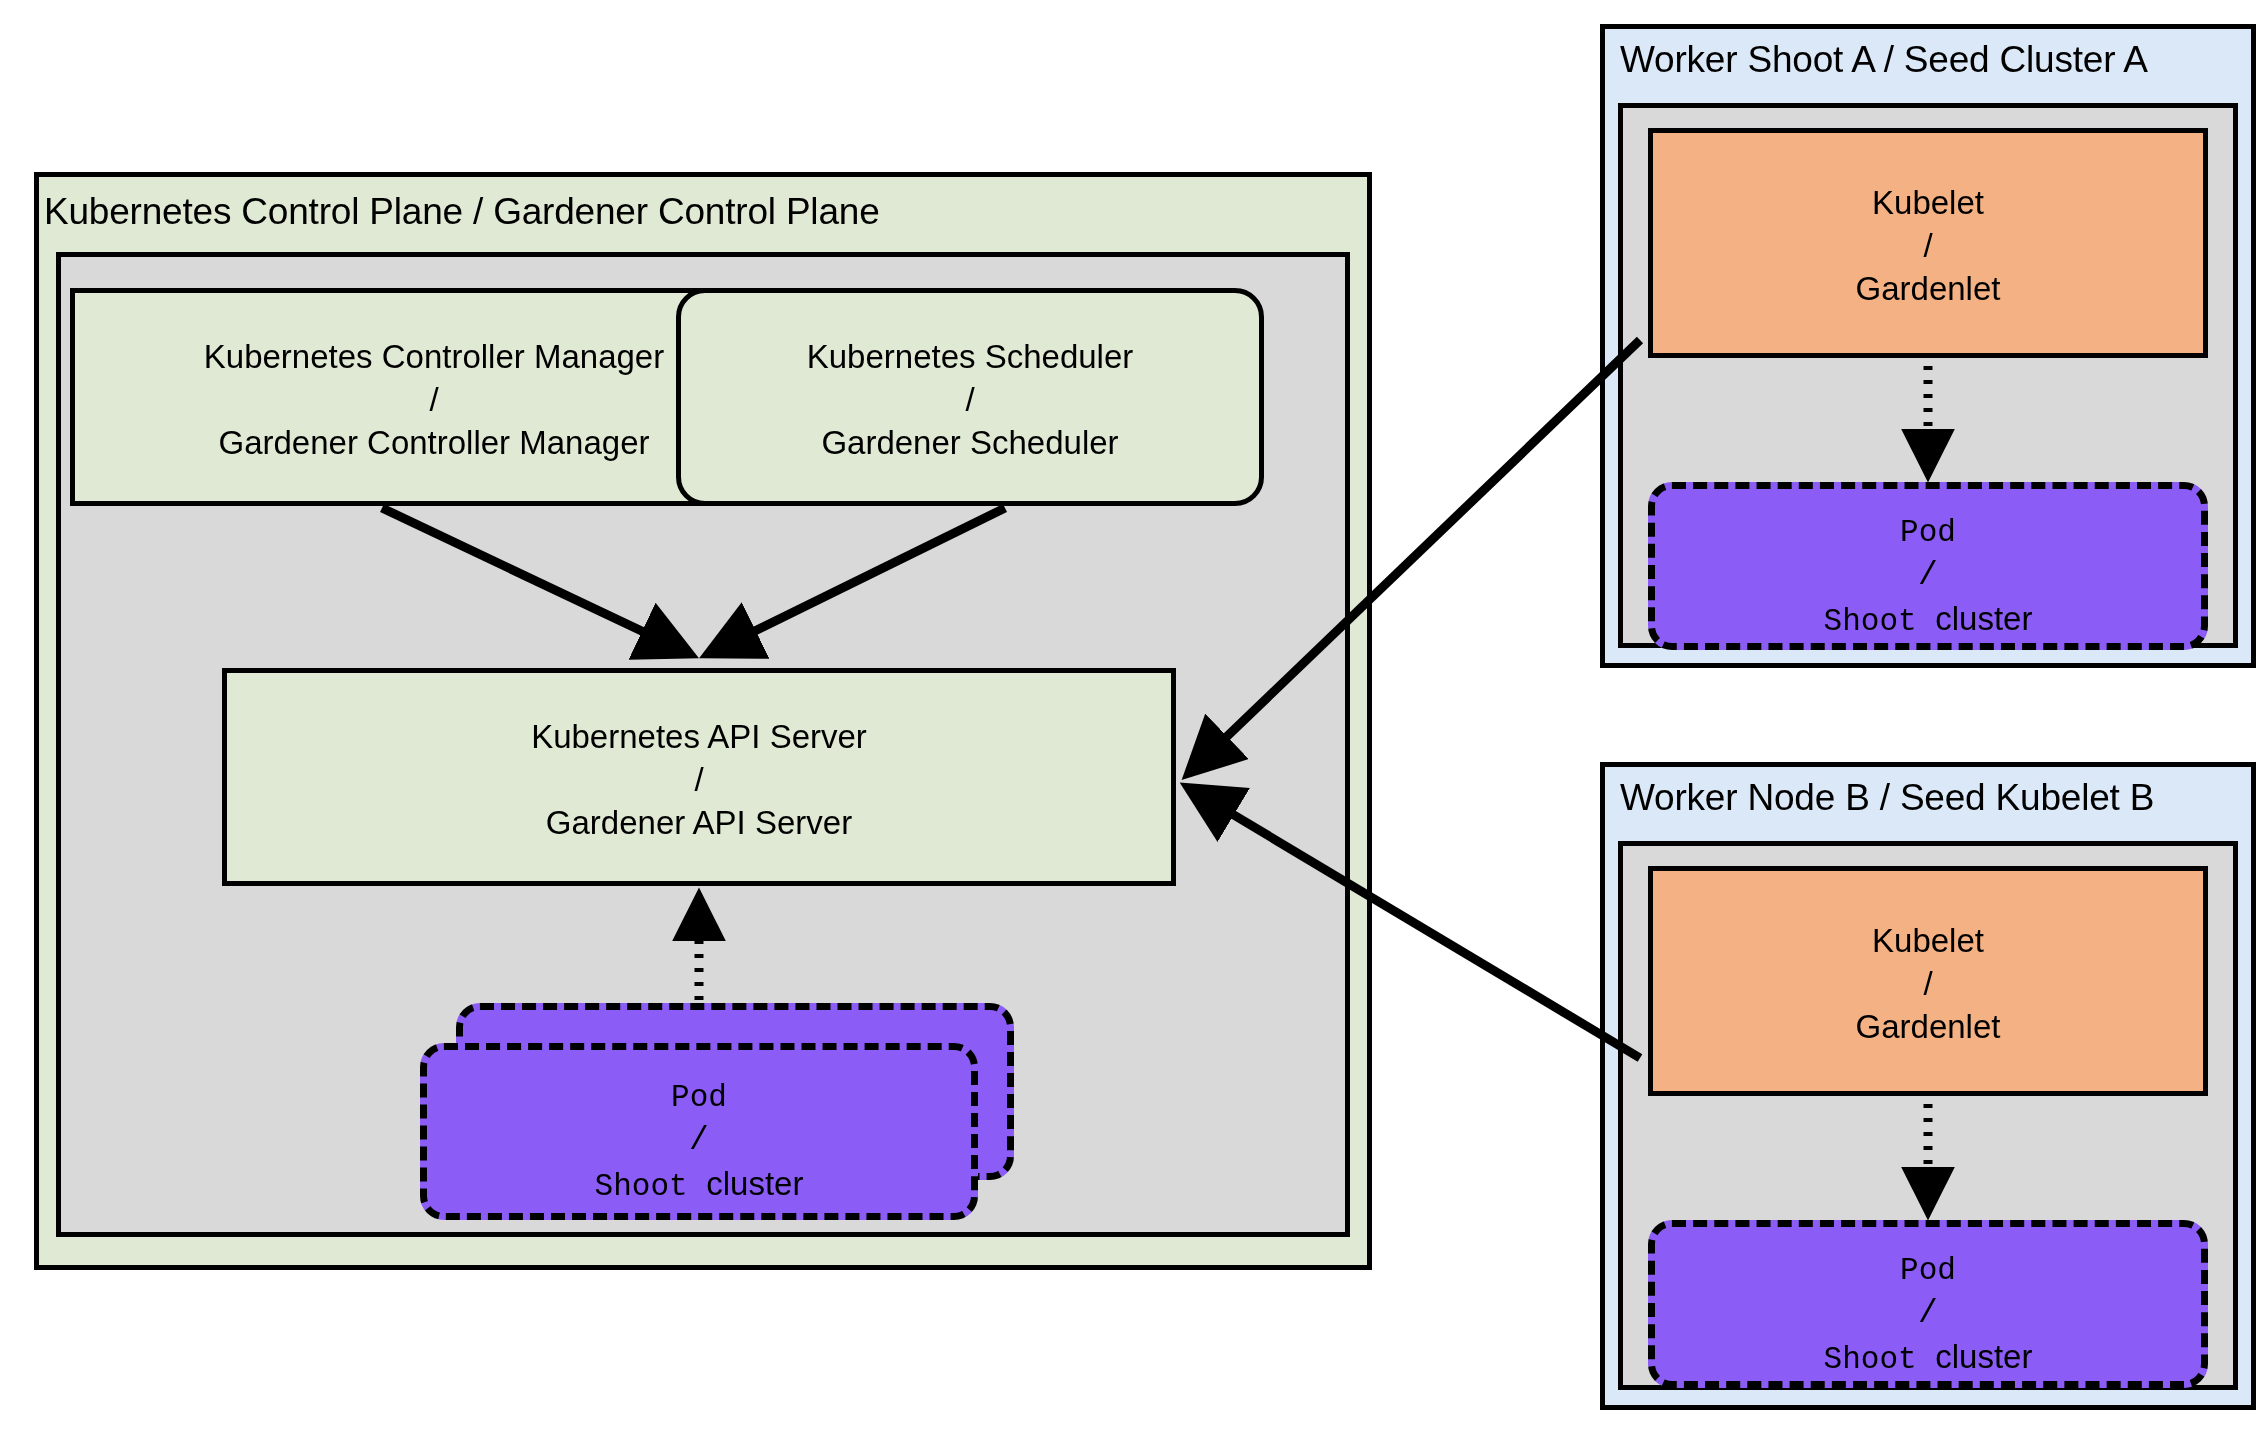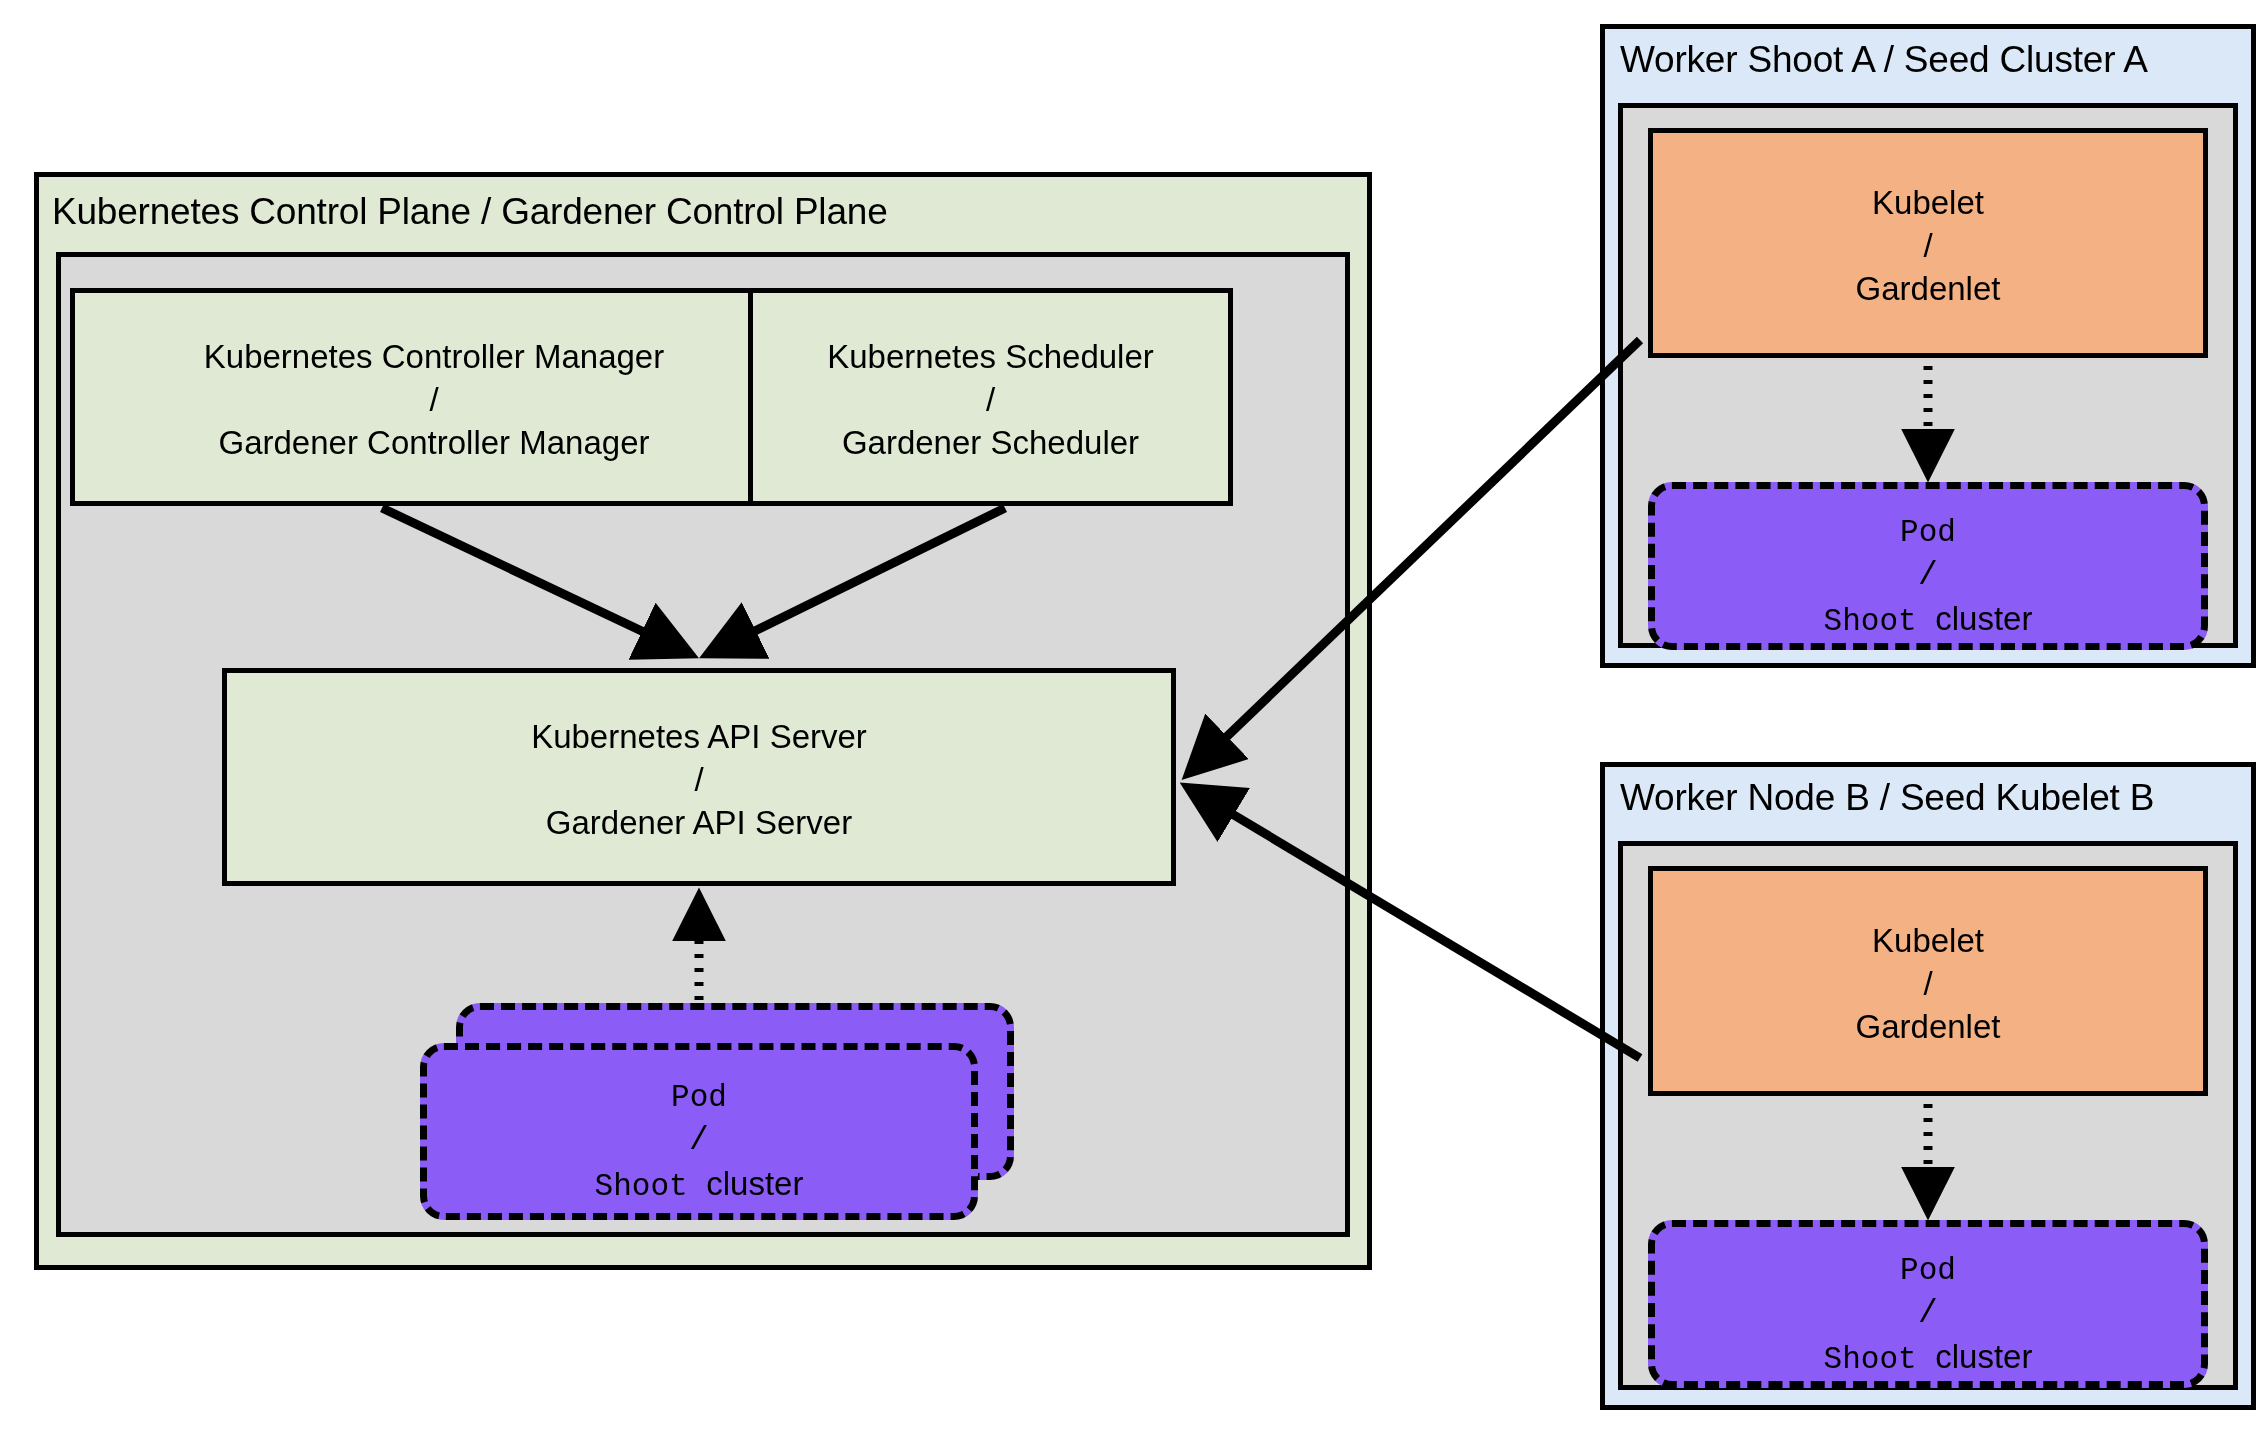--- a/index.html
+++ b/index.html
@@ -59,34 +59,34 @@
   
   #wires{position:absolute;left:0;top:0;width:2266px;height:1434px;pointer-events:none;}
 </style>
 </head>
 <body>
 
 <div id="canvas">
 
   <div class="abs solid green" style="left:34px;top:172px;width:1338px;height:1098px;">
   </div>
-  <div class="panel-title" style="left:52px;top:190px;">Kubernetes Control Plane / Gardener Control Plane</div>
+  <div class="panel-title" style="left:44px;top:190px;">Kubernetes Control Plane / Gardener Control Plane</div>
 
   <div class="abs solid gray" style="left:56px;top:252px;width:1294px;height:985px;">
   </div>
 
   <div class="abs solid green" style="left:70px;top:288px;width:728px;height:218px;">
     <div class="stack" style="top:42px;">
       <span class="ln">Kubernetes Controller Manager</span>
       <span class="ln">/</span>
       <span class="ln">Gardener Controller Manager</span>
     </div>
   </div>
 
-  <div class="abs solid green" style="left:748px;top:288px;width:485px;height:218px;">
+  <div class="abs solid green" style="left:676px;top:288px;width:588px;height:218px;border-radius:29px;">
     <div class="stack" style="top:42px;">
       <span class="ln">Kubernetes Scheduler</span>
       <span class="ln">/</span>
       <span class="ln b">Gardener Scheduler</span>
     </div>
   </div>
 
   <div class="abs solid green" style="left:222px;top:668px;width:954px;height:218px;">
     <div class="stack" style="top:42px;">
       <span class="ln">Kubernetes API Server</span>

